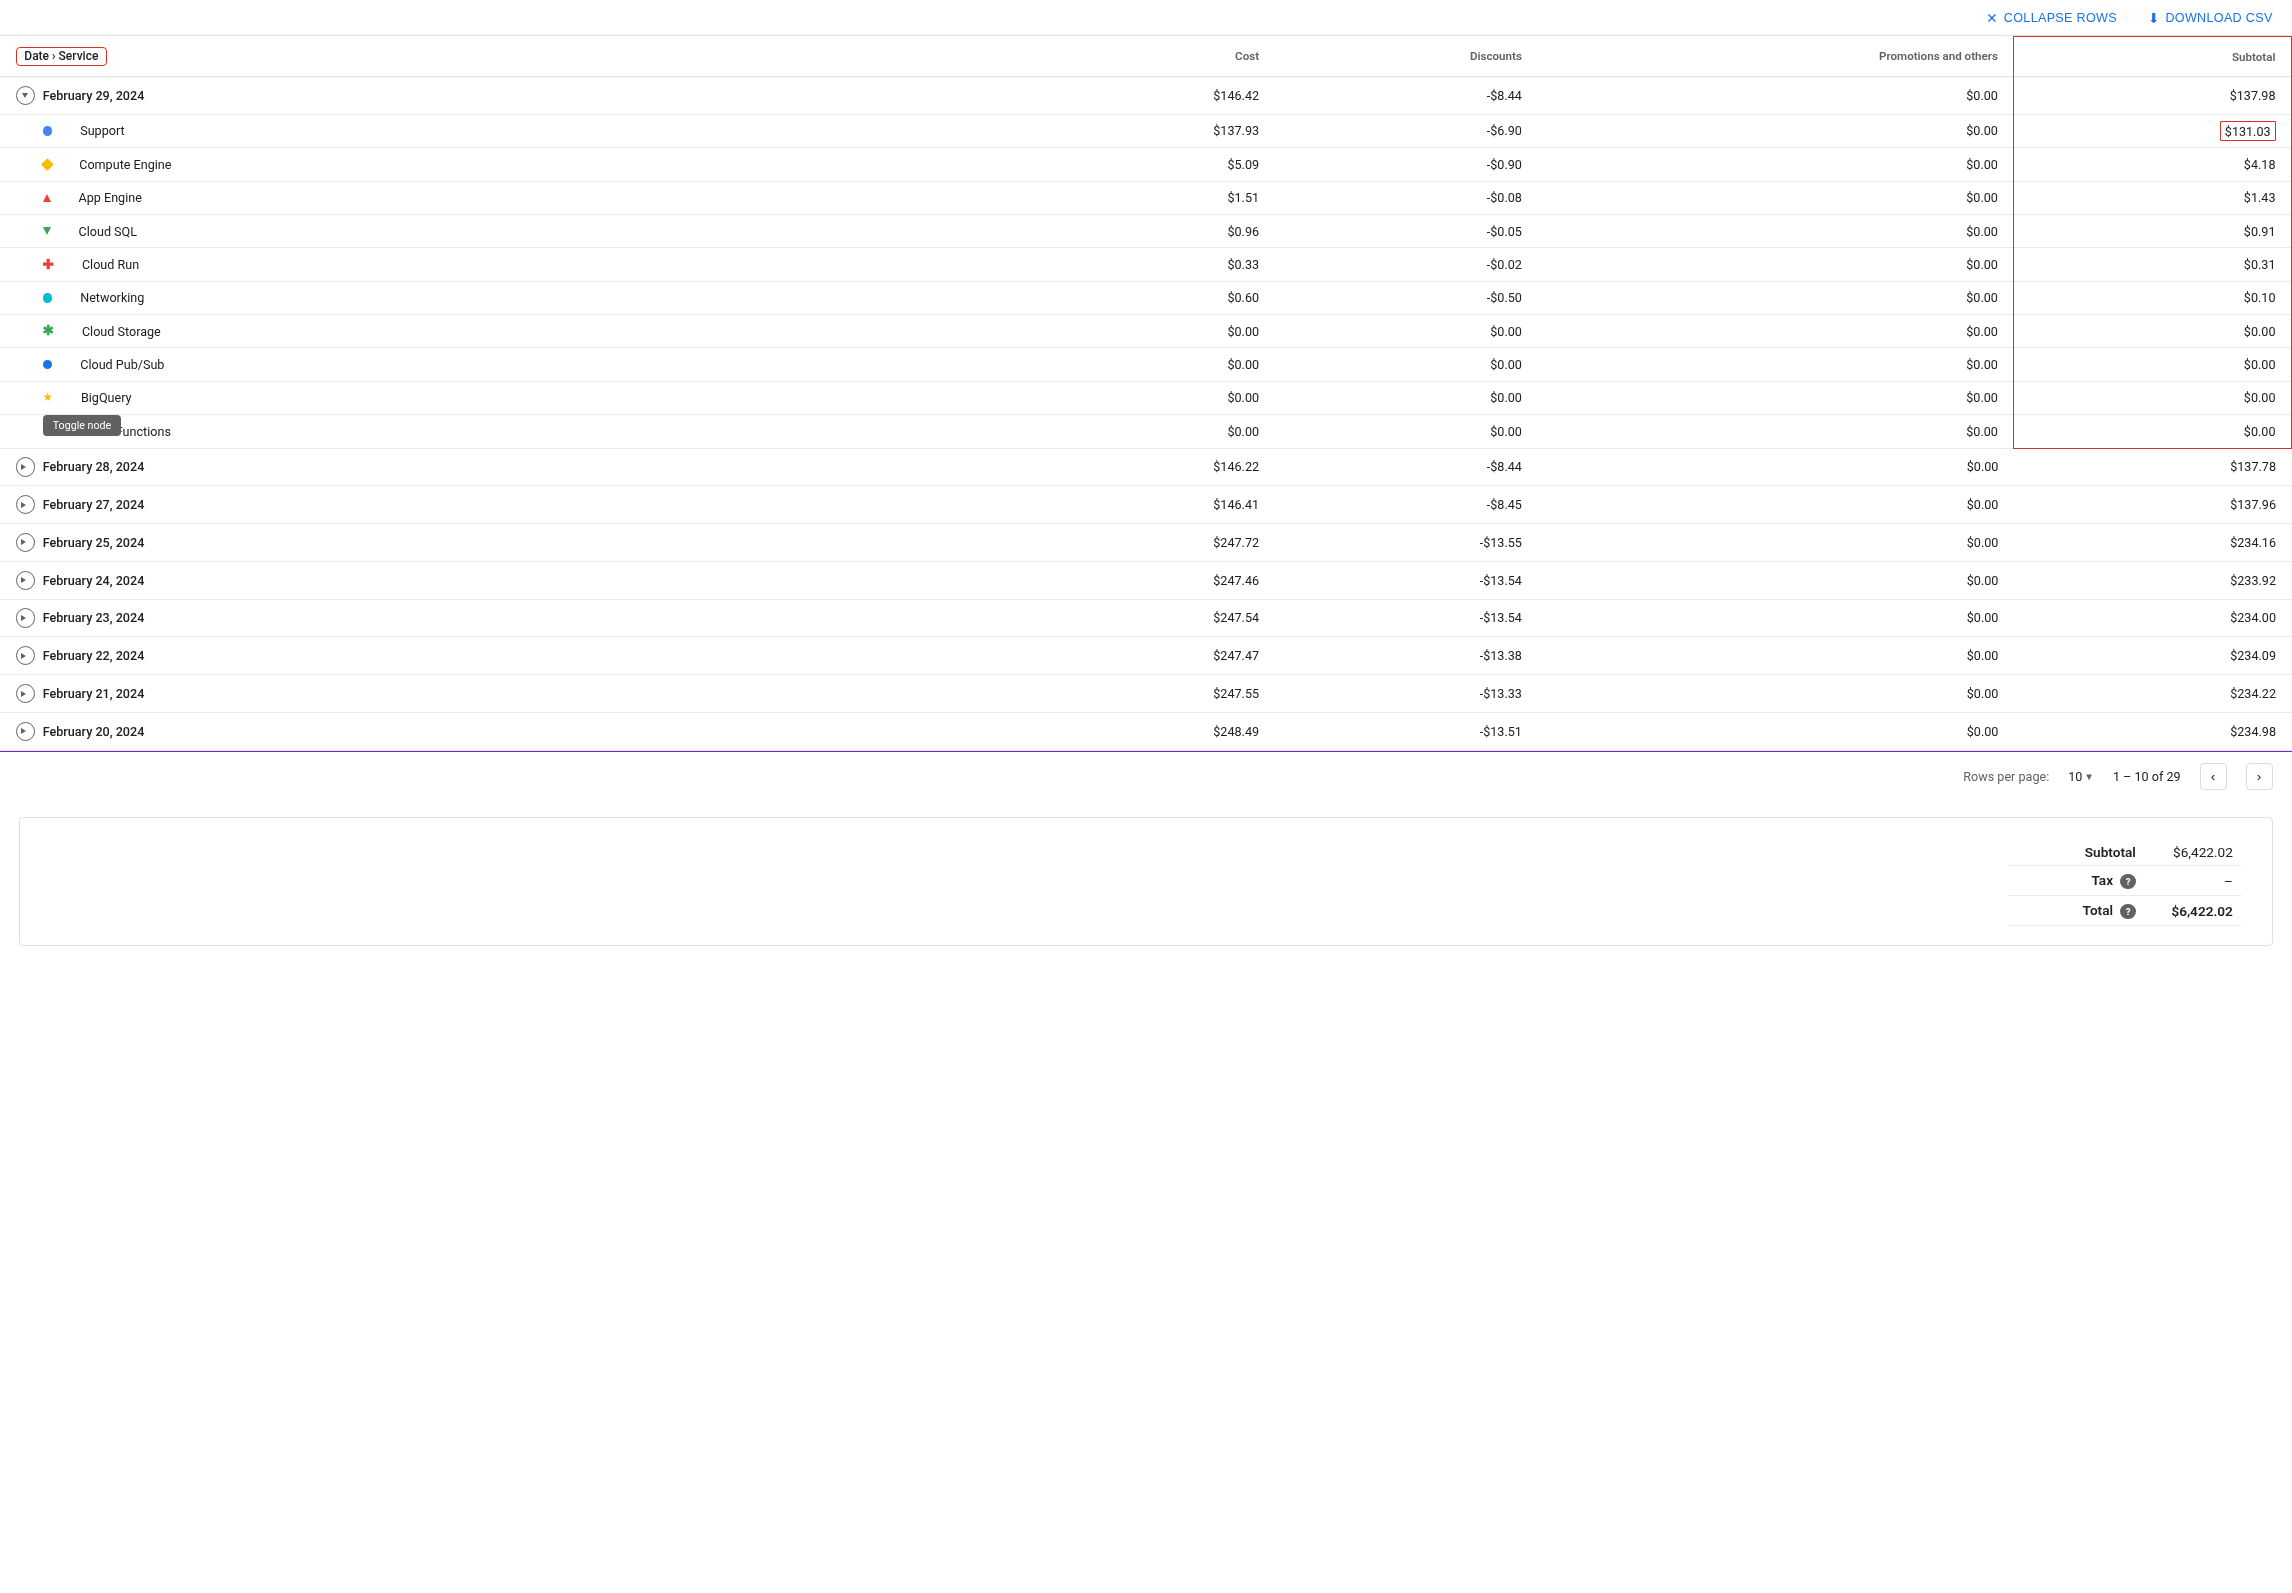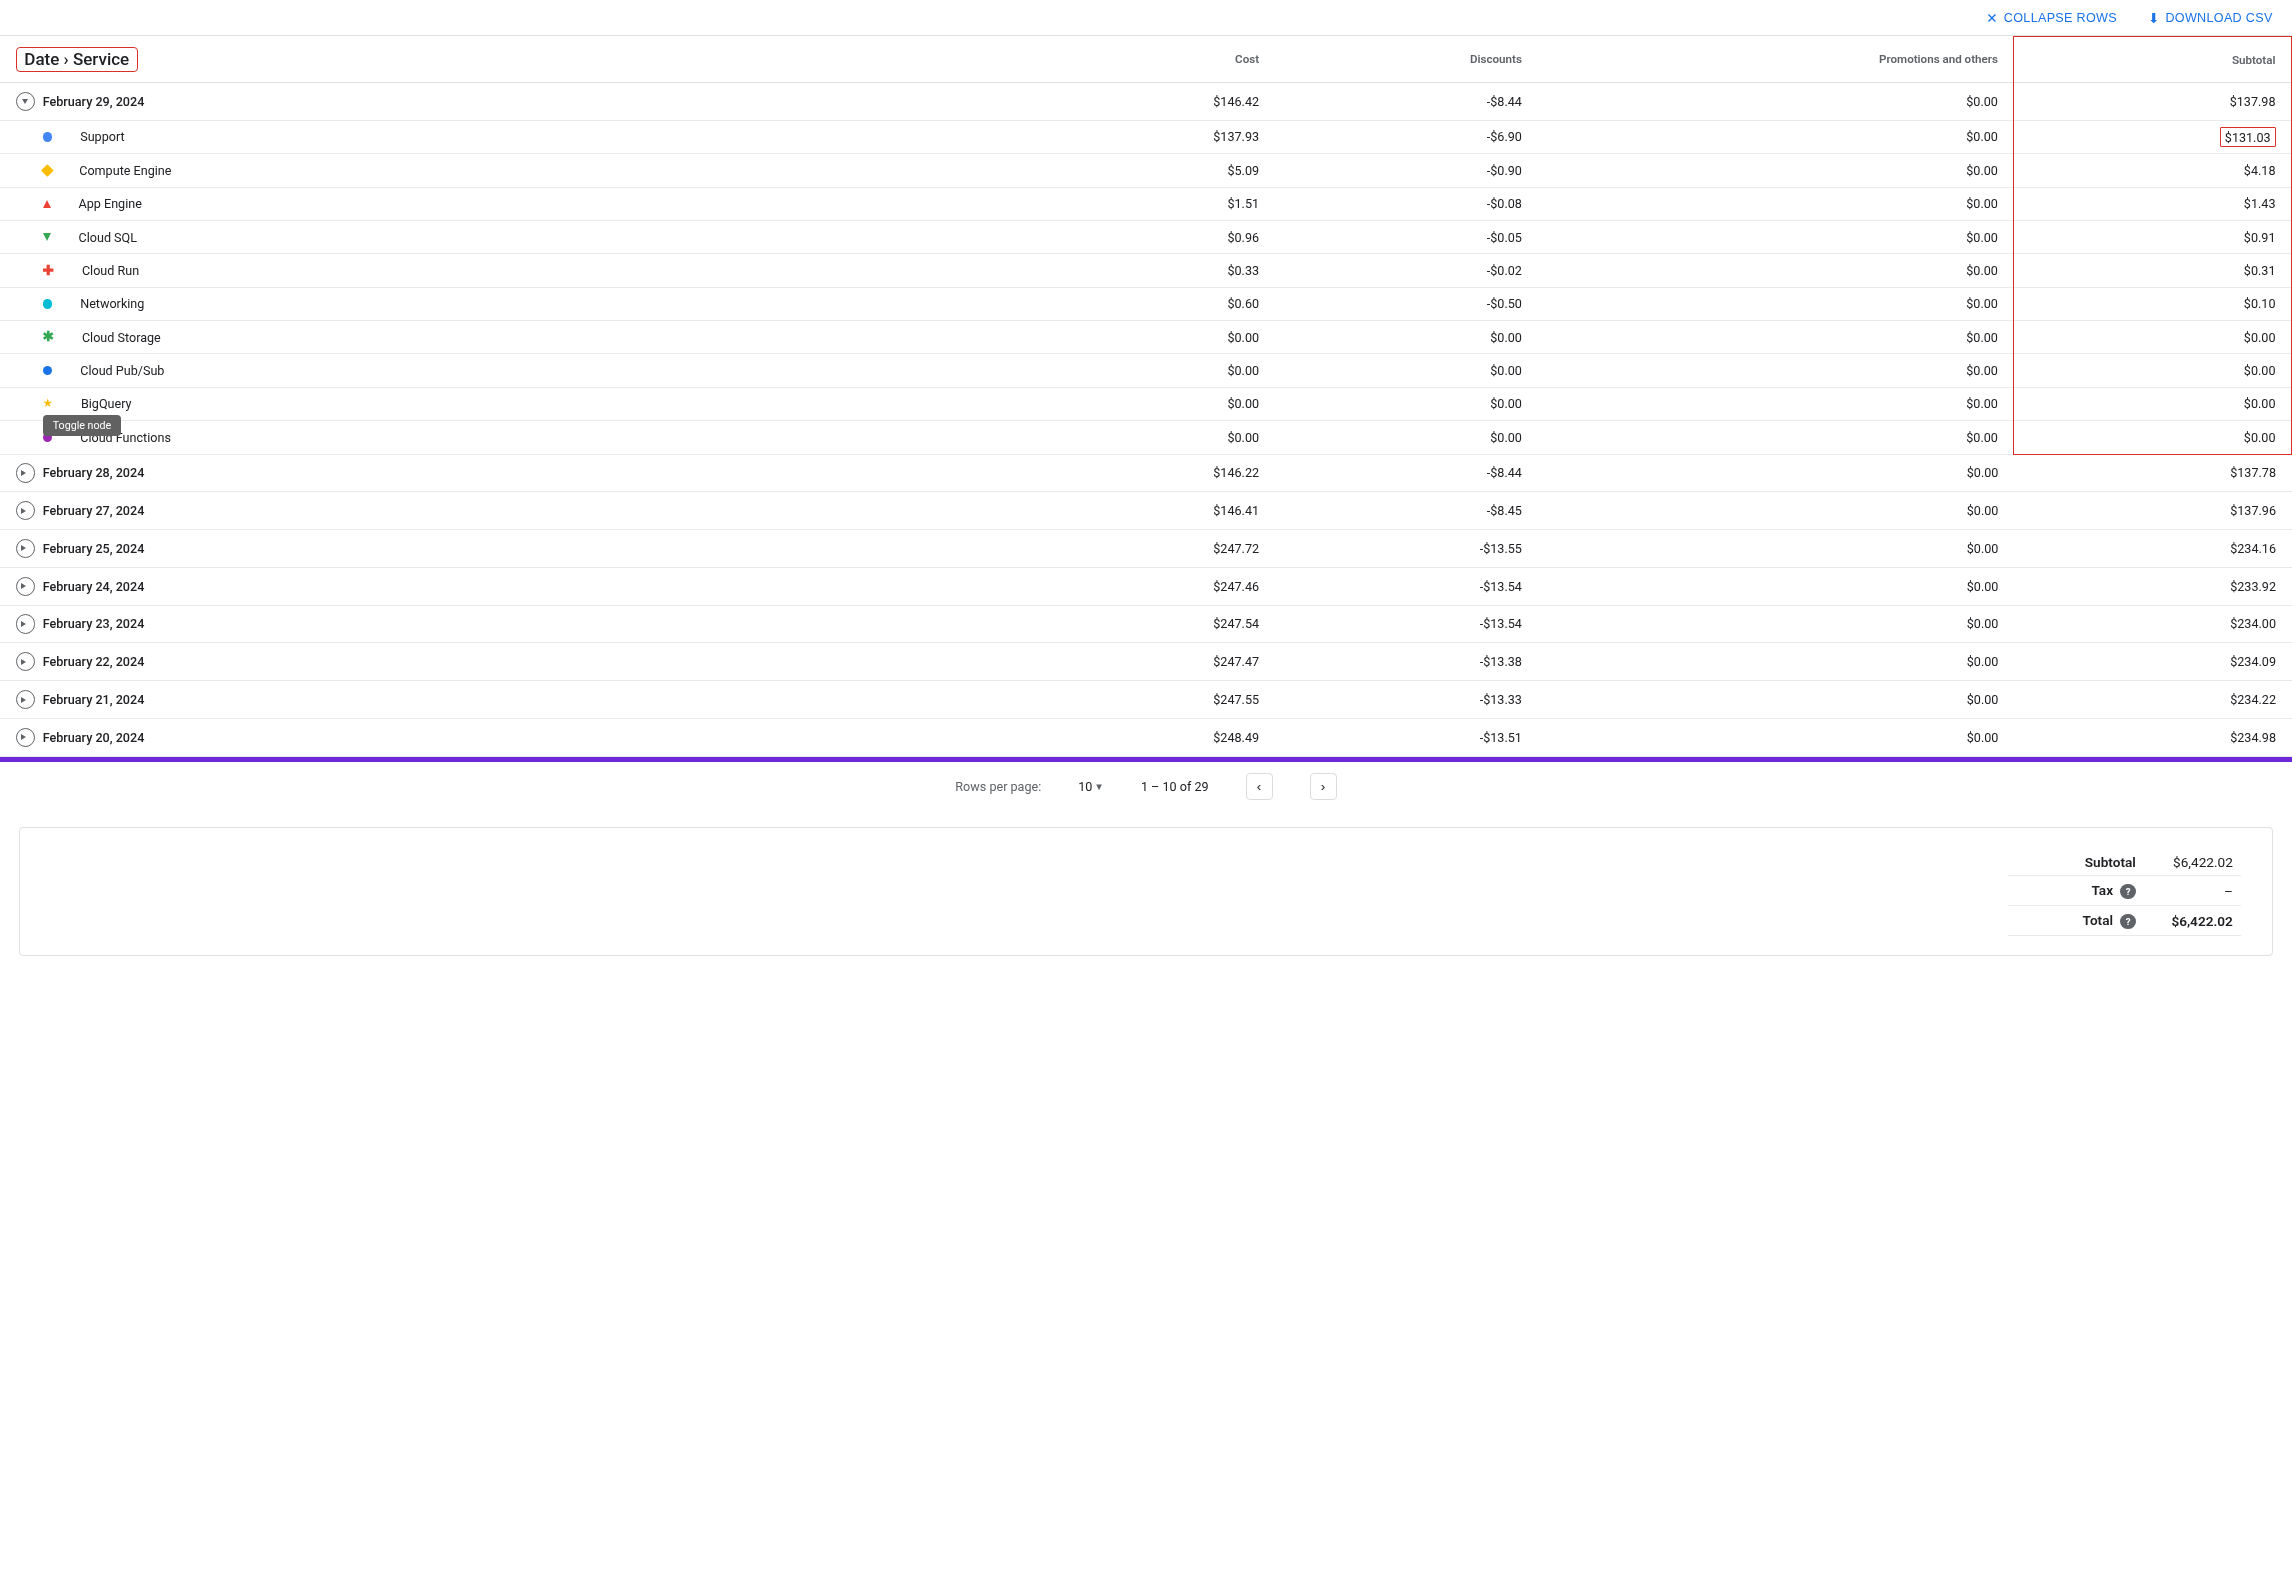--- a/index.html
+++ b/index.html
@@ -123,21 +123,21 @@
       border: 1.9px solid #d93025;
       border-radius: 1px;
       padding: 1.9px 3.9px;
     }
 
     .header-label-box {
       display: inline-block;
       border: 1.9px solid #d93025;
       border-radius: 3.9px;
       padding: 1.9px 7.8px;
-      font-size: 17px;
+      font-size: 12px;
       font-weight: 500;
       color: #202124;
     }
 
     .rows-select {
       display: flex;
       align-items: center;
       gap: 1.9px;
       cursor: pointer;
       font-size: 12.6px;
@@ -512,21 +512,21 @@
       <td>-$13.51</td>
       <td>$0.00</td>
       <td>$234.98</td>
     </tr>
       </tbody>
   </table>
 </div>
 
 <div class="toggle-node-tooltip">Toggle node</div>
 
-<div style="display:flex; justify-content:center; align-items:center; padding: 11.6px 19.4px; border-top: 5px solid #6d28d9; gap:37px;">
+<div style="display:flex; justify-content:flex-end; align-items:center; padding: 11.6px 19.4px; border-top: 1px solid #6d28d9; gap:19px;">
   <span style="font-size:12.6px; color:#5f6368;">Rows per page:</span>
   <div class="rows-select">
     <span>10</span>
     <span style="font-size:9.7px; color:#5f6368;">▼</span>
   </div>
   <span style="font-size:12.6px; color:#202124;">1 – 10 of 29</span>
   <button class="nav-btn">‹</button>
   <button class="nav-btn">›</button>
 </div>
 

